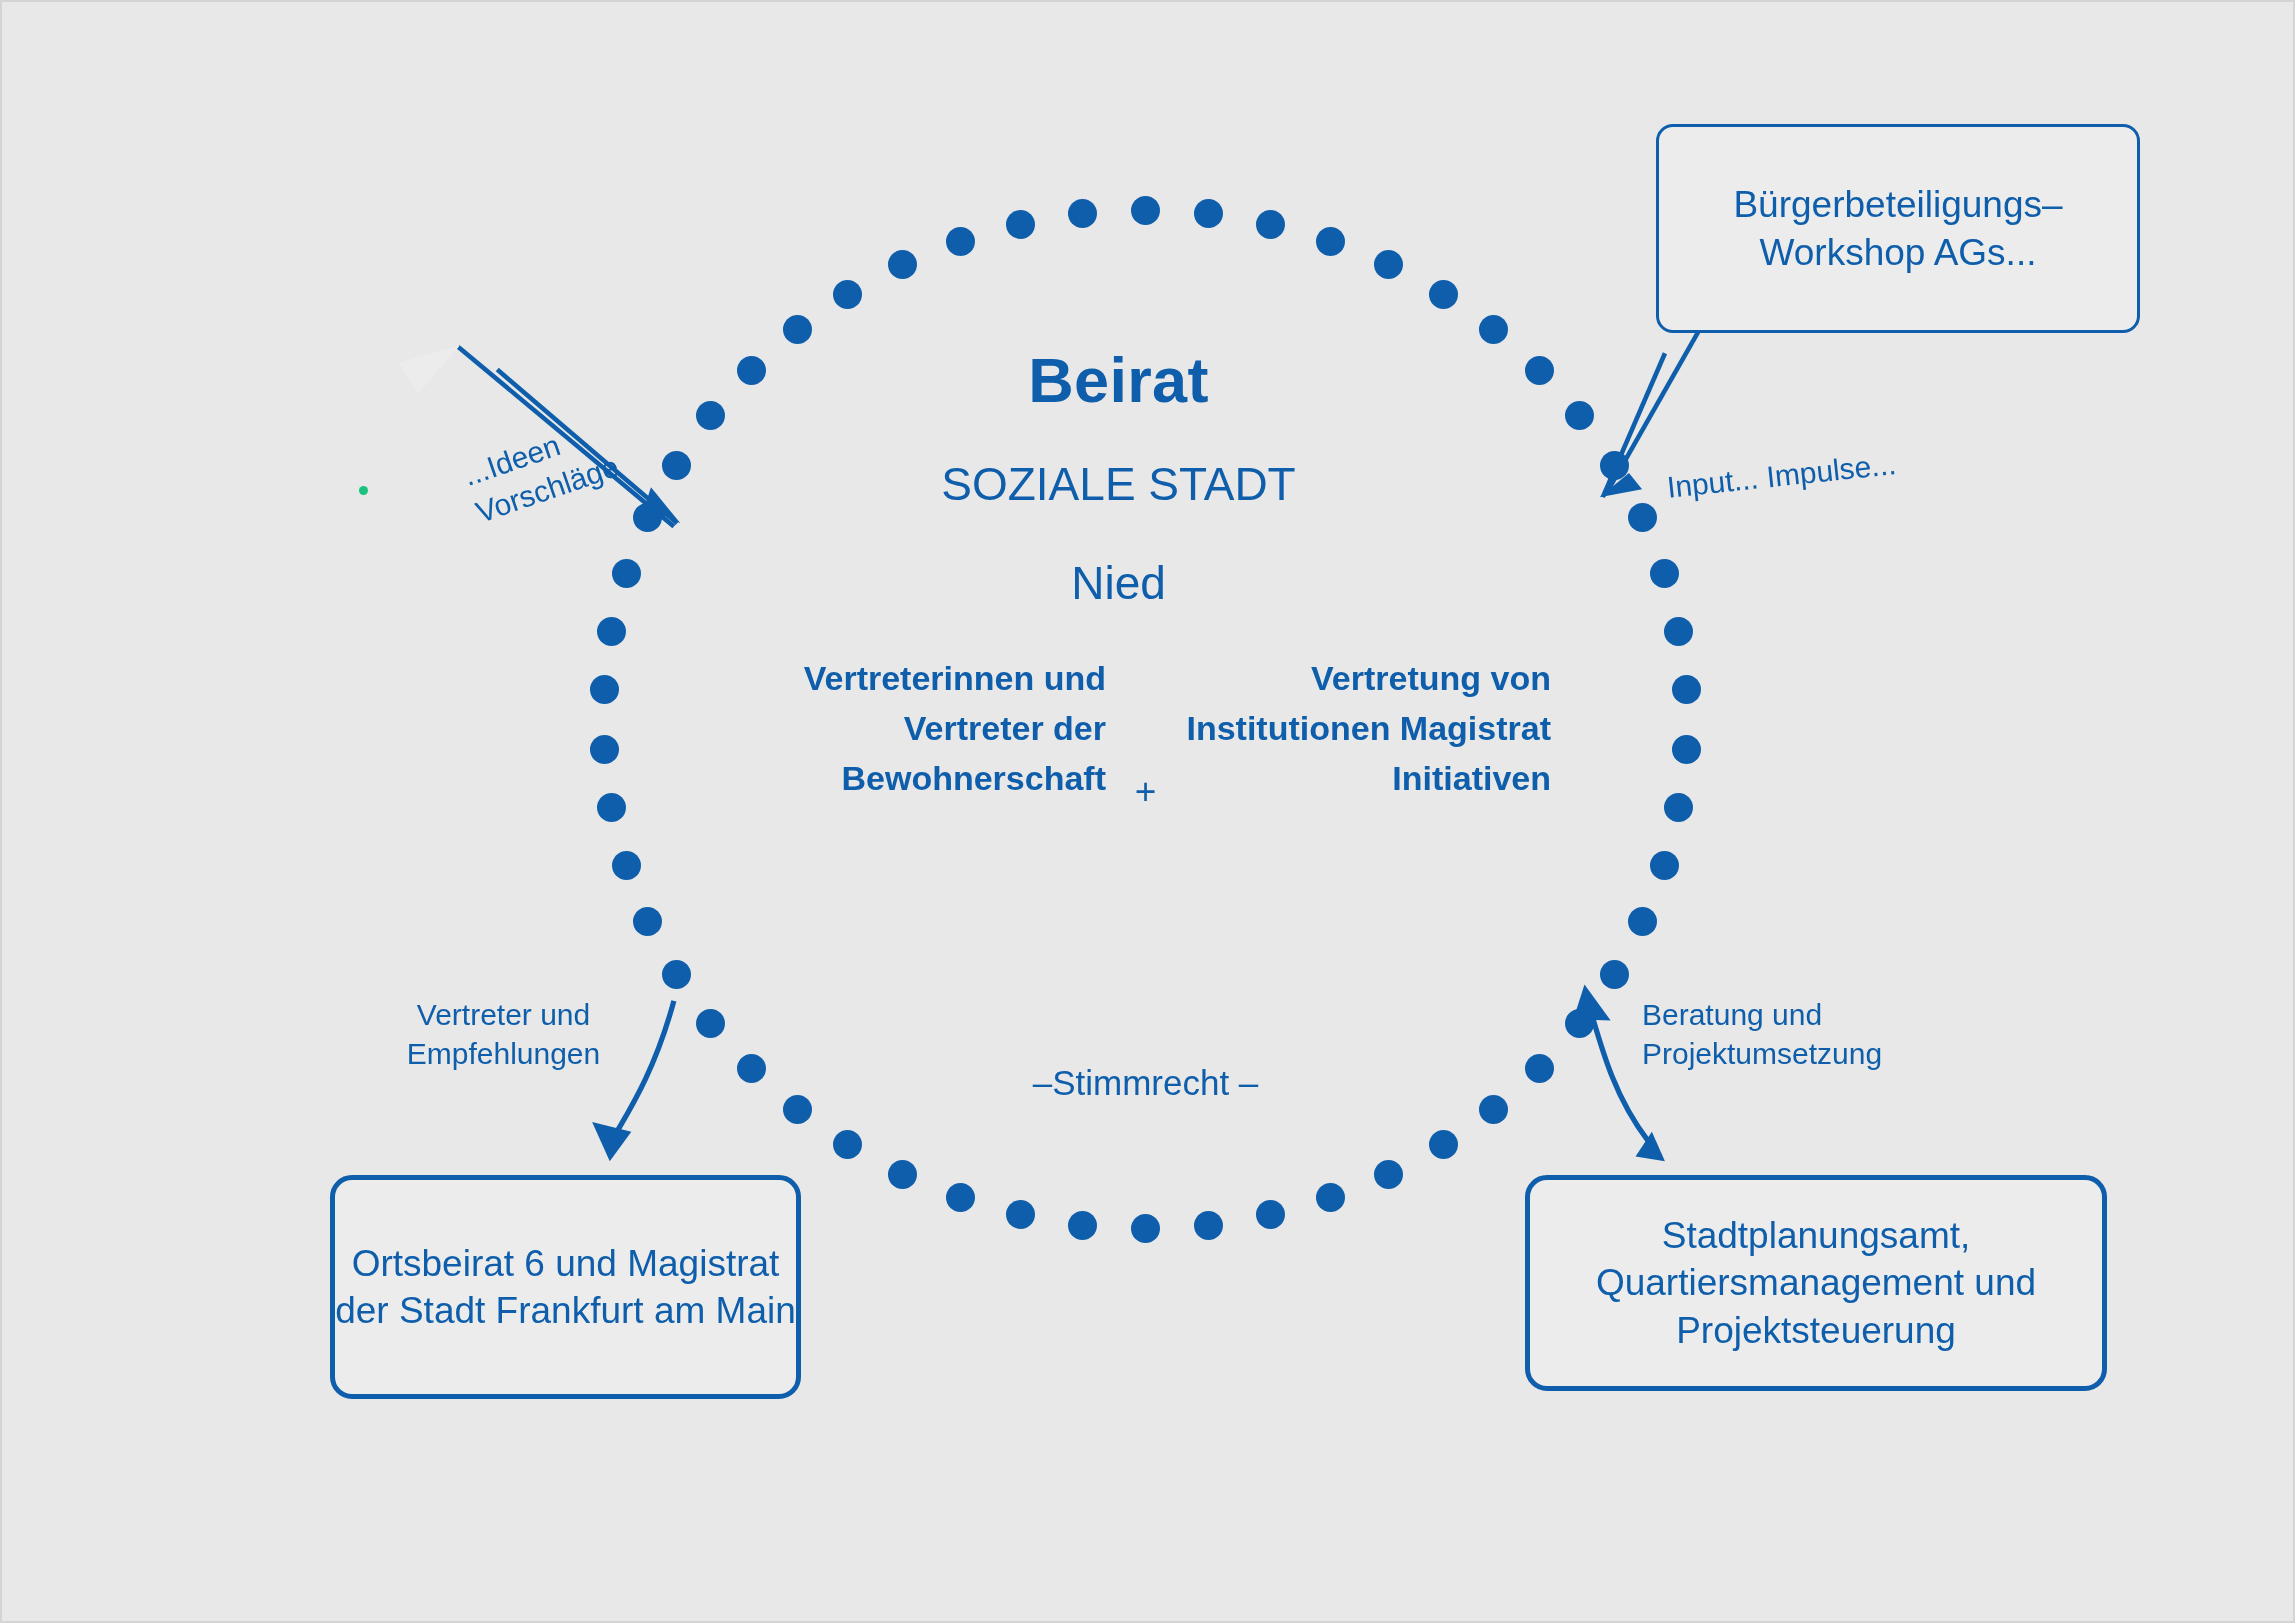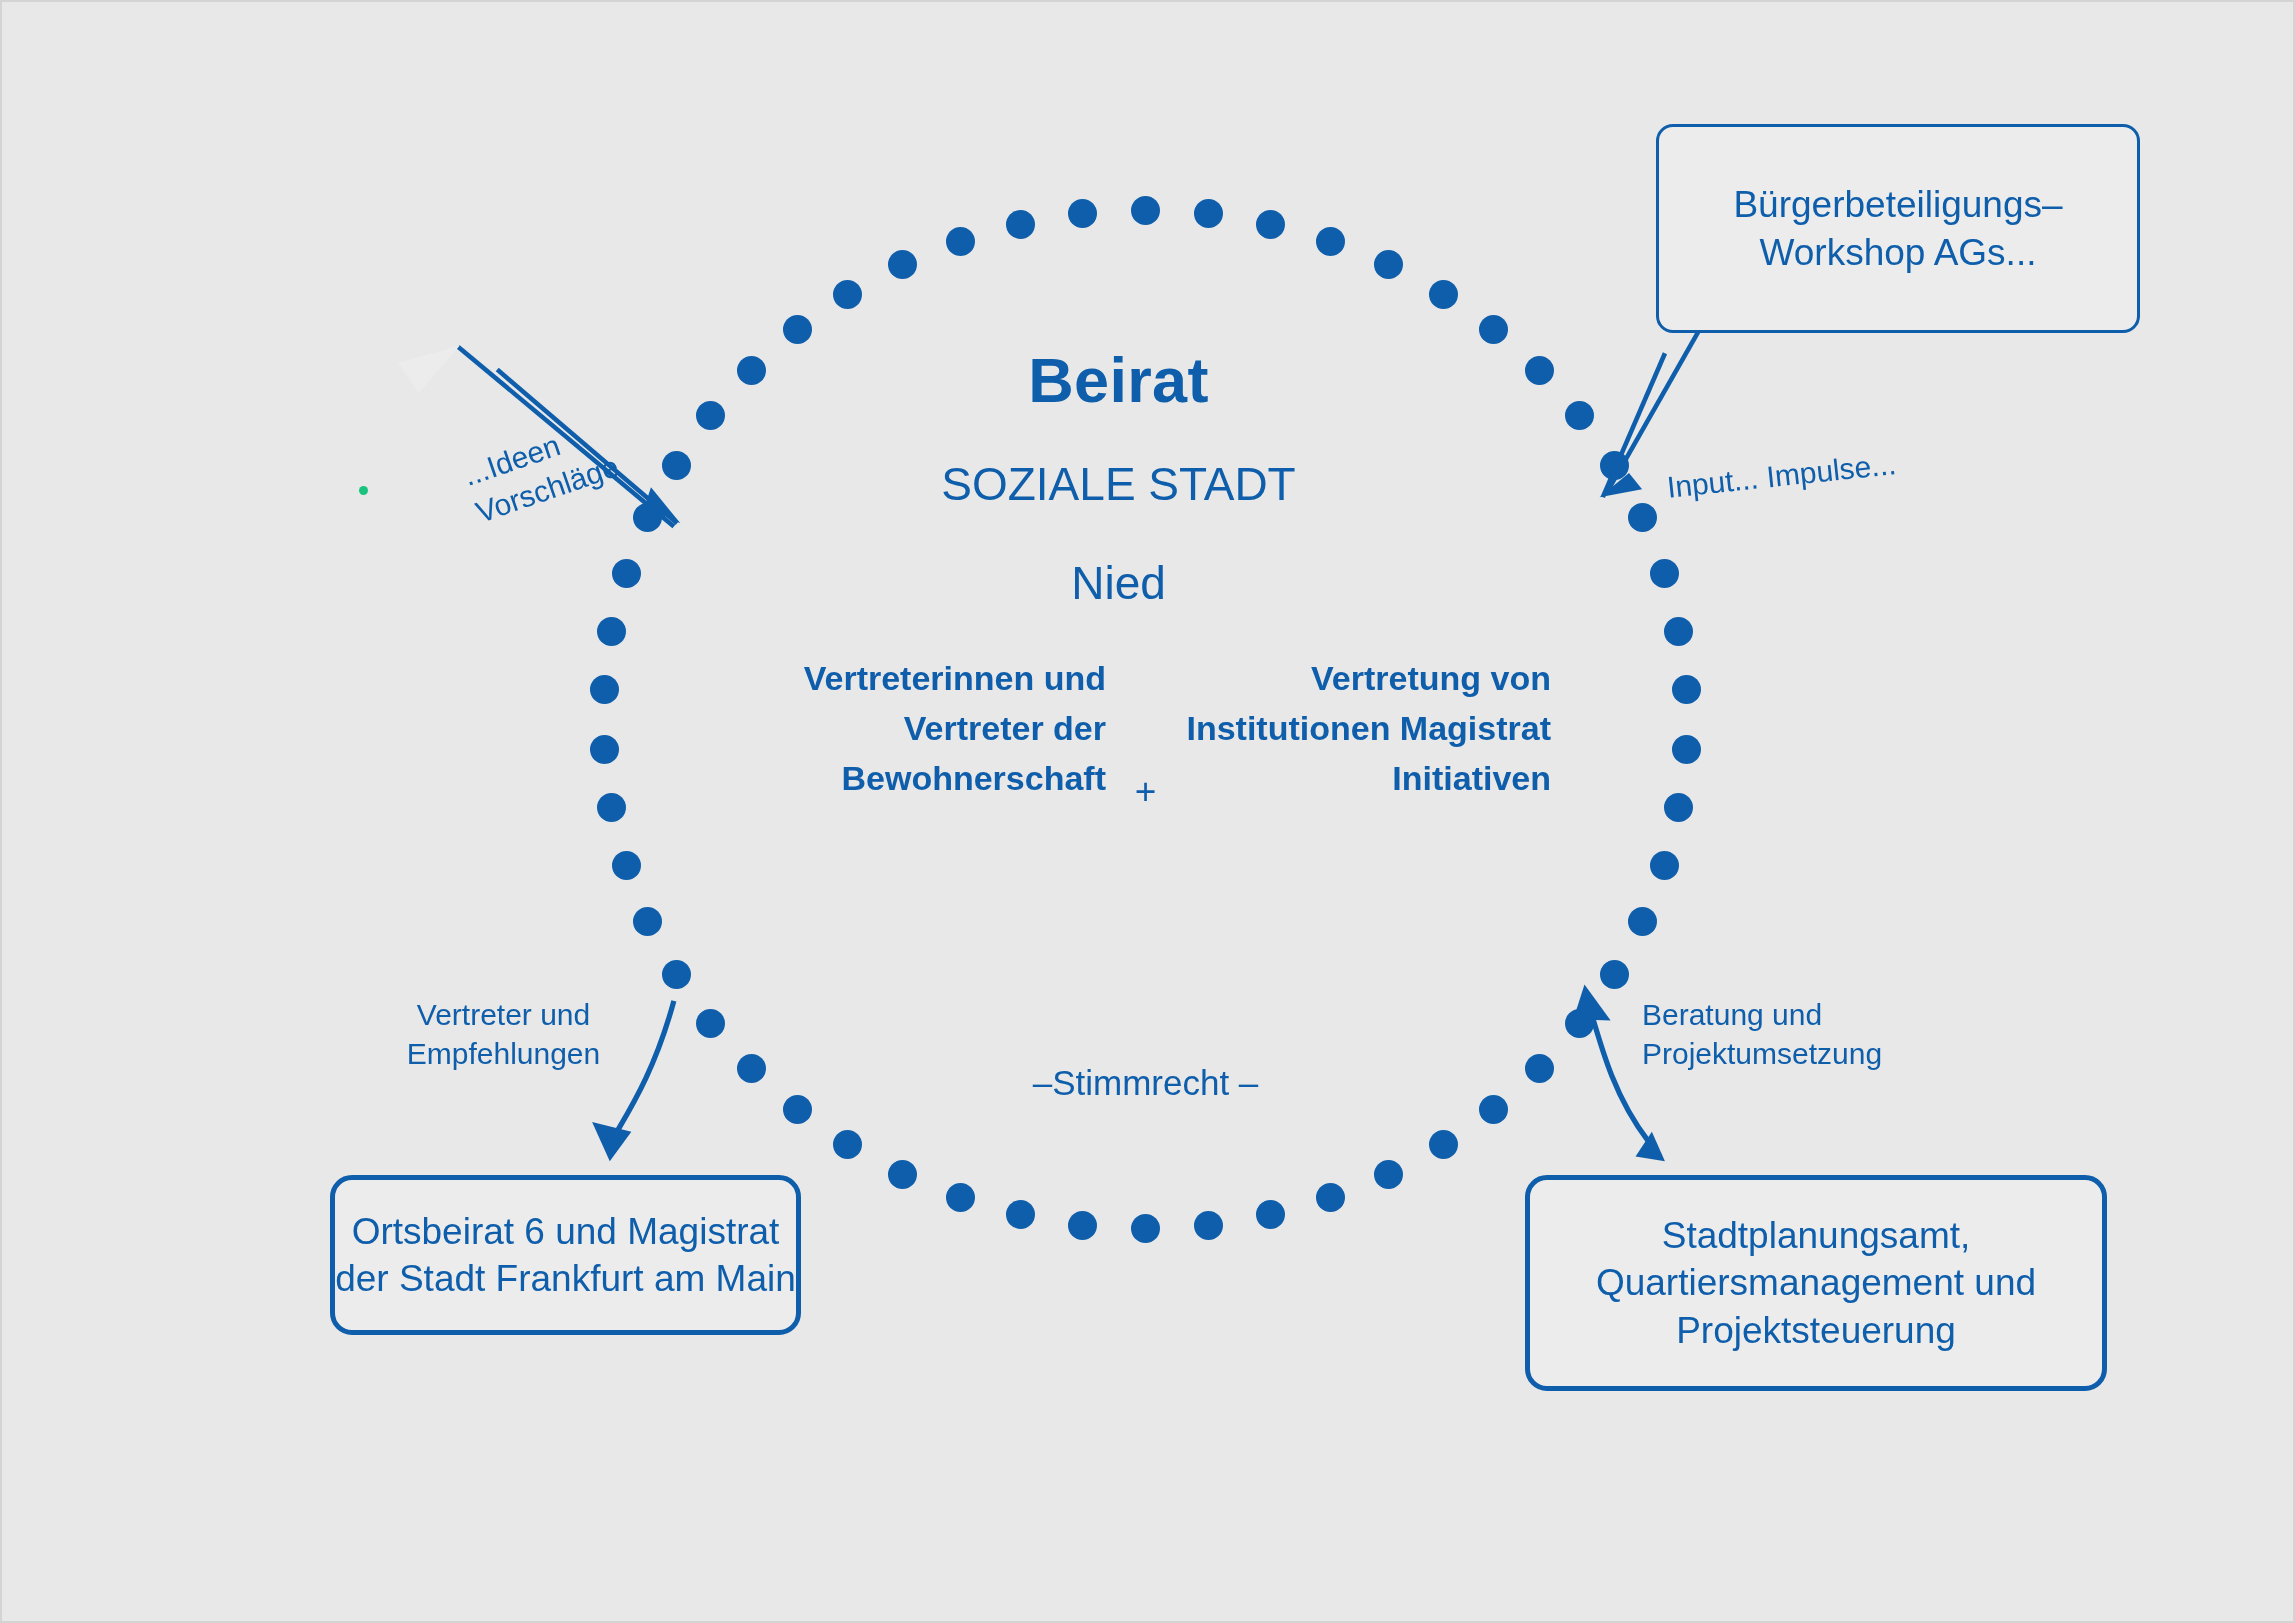--- a/index.html
+++ b/index.html
@@ -118,21 +118,21 @@
     left: 1656px;
     top: 124px;
     width: 484px;
     height: 209px;
     font-size: 37px;
   }
   #bubble-ortsbeirat {
     left: 330px;
     top: 1175px;
     width: 471px;
-    height: 160px;
+    height: 224px;
     font-size: 37px;
     border-width: 5.9px;
     border-radius: 22px;
   }
   #bubble-stadtplanung {
     left: 1525px;
     top: 1175px;
     width: 582px;
     height: 216px;
     font-size: 37px;

